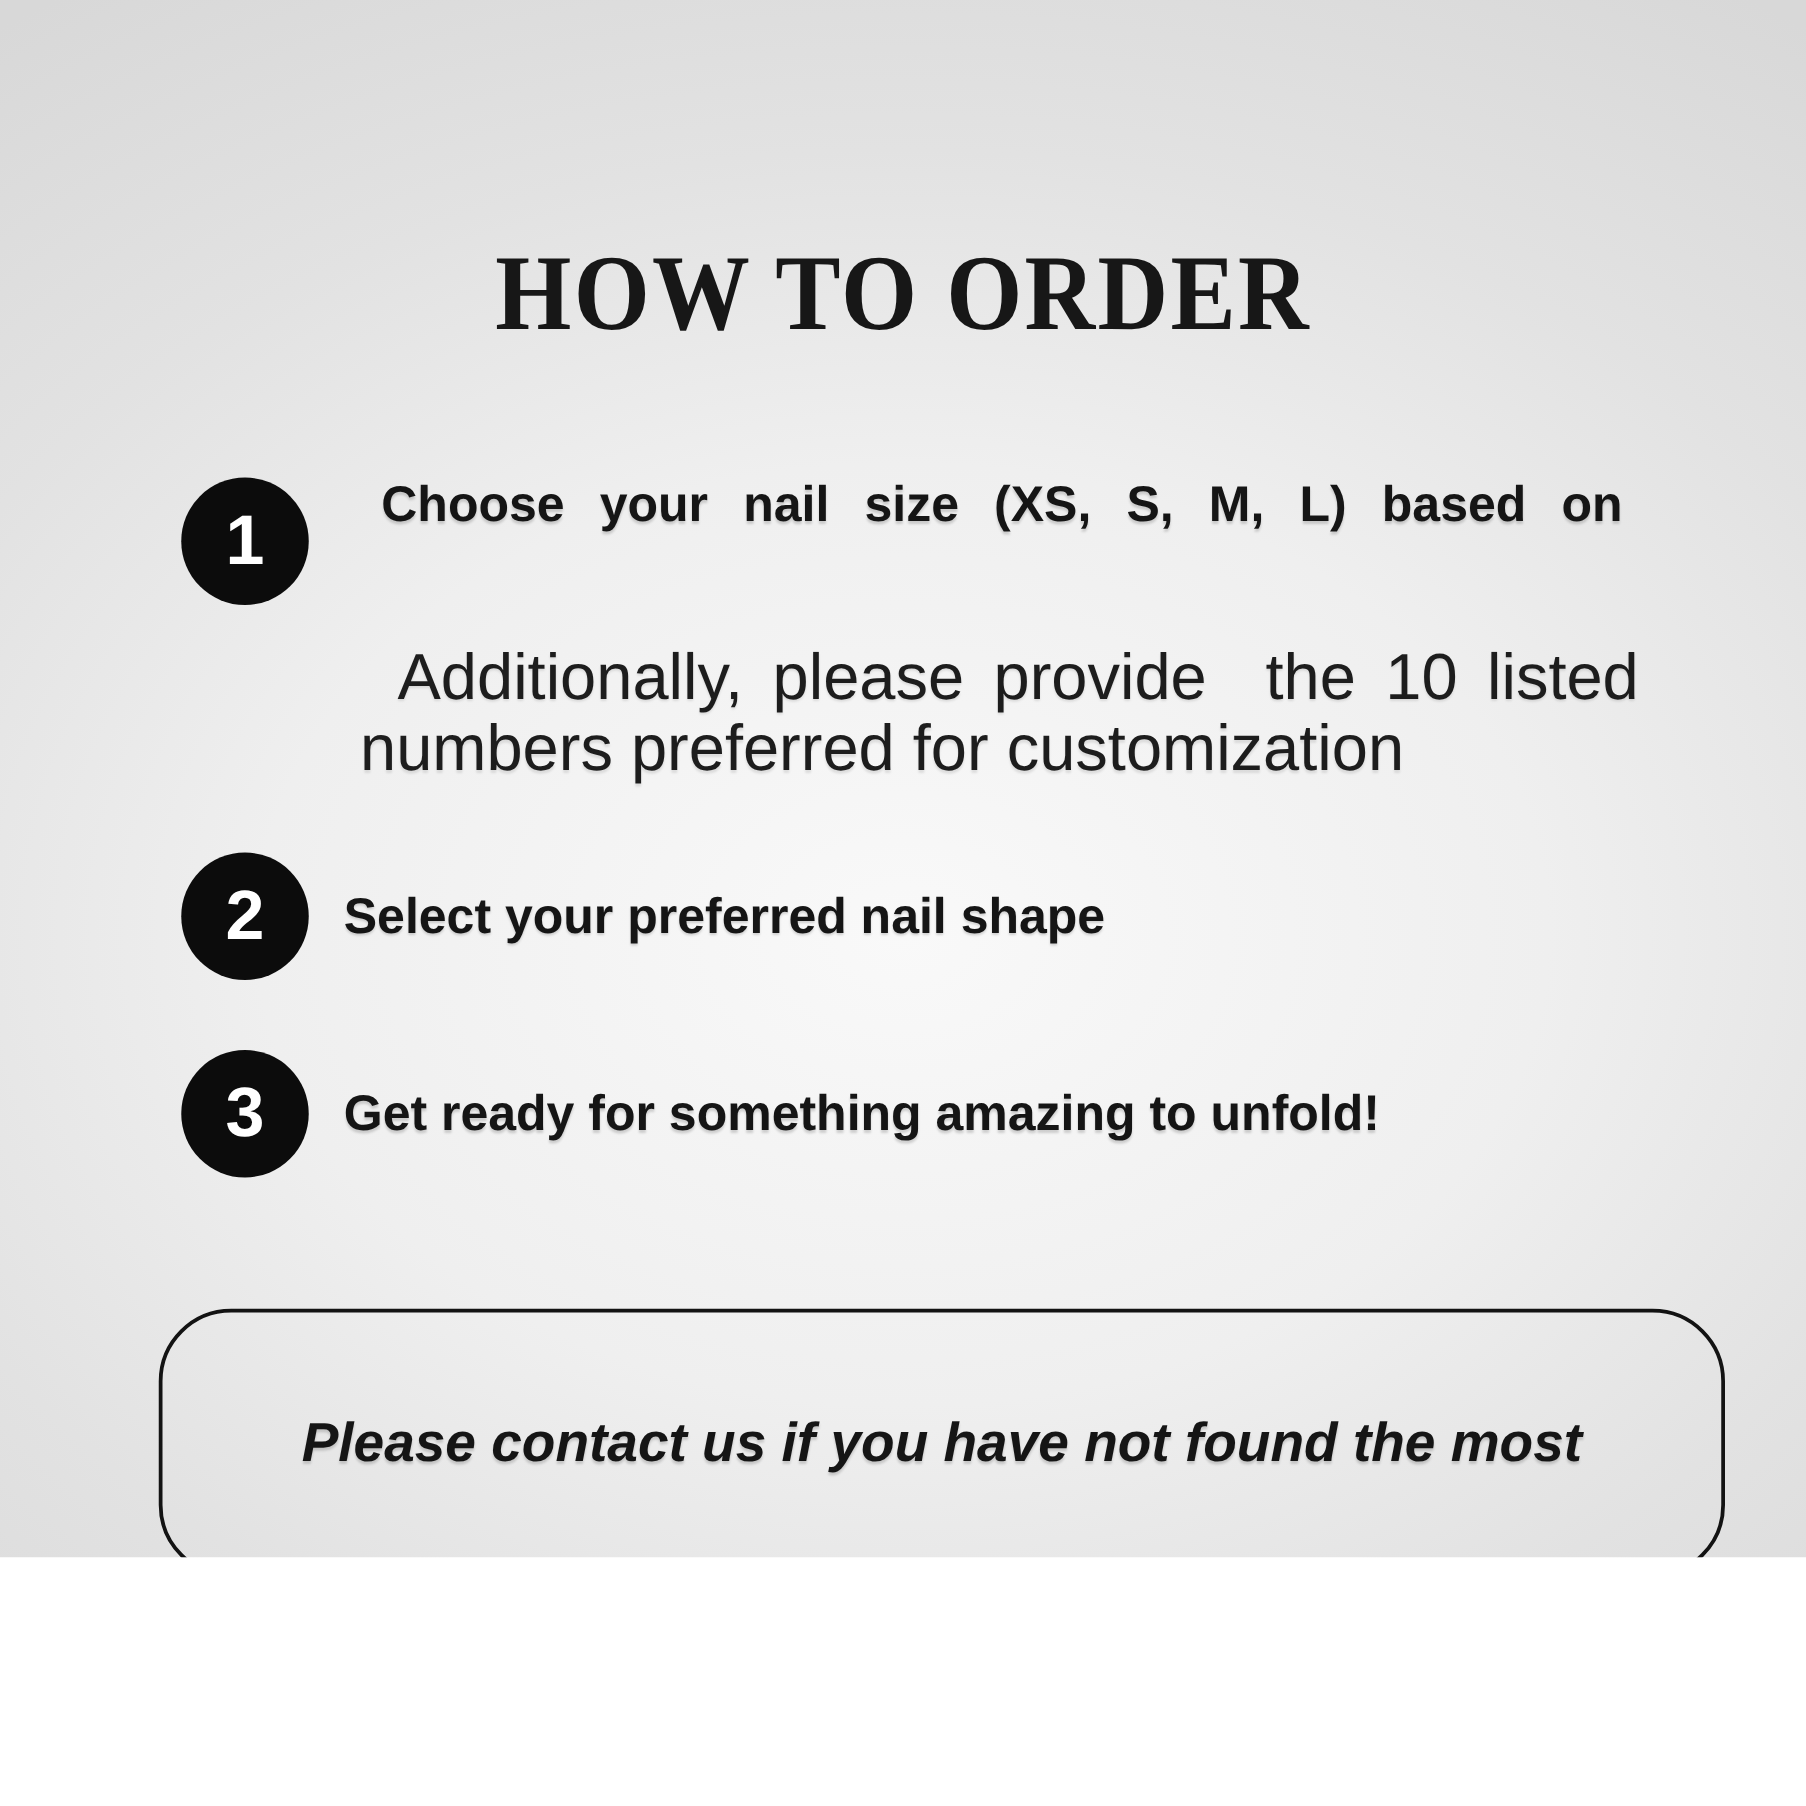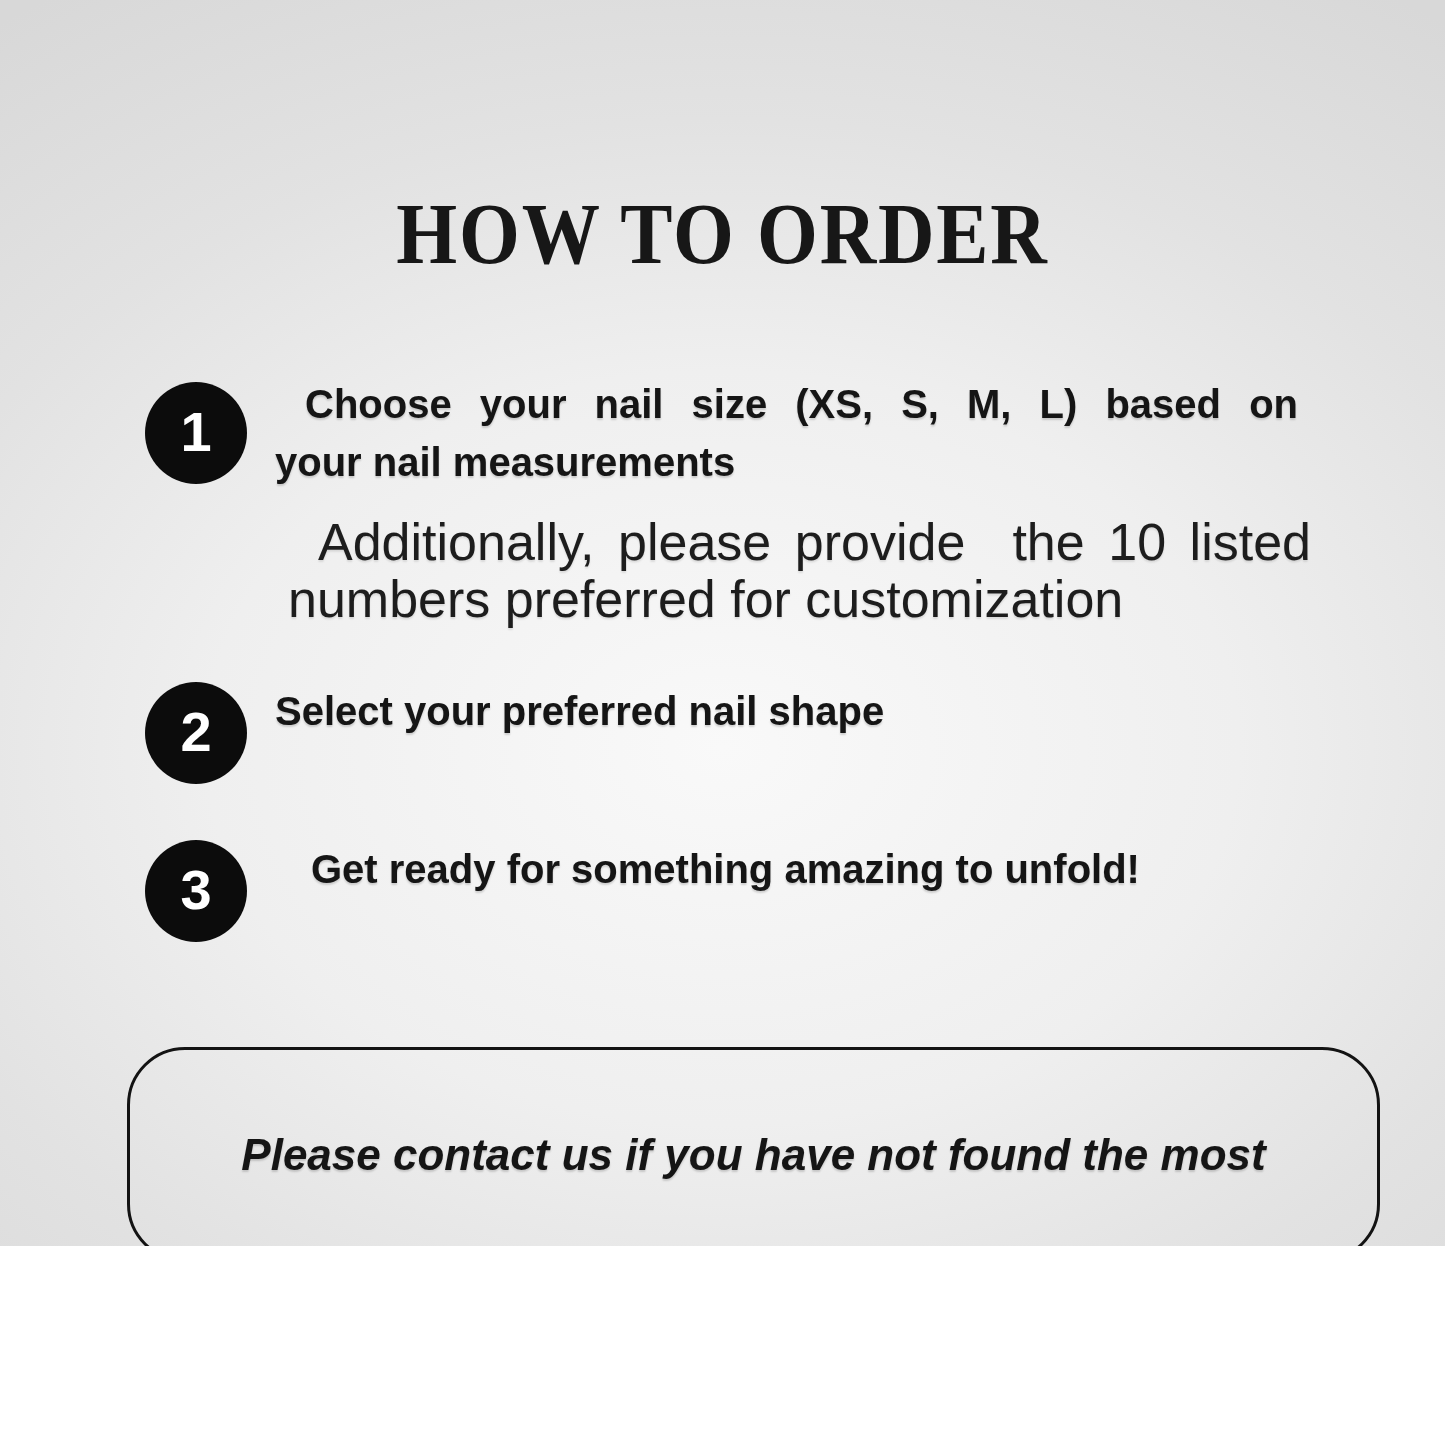--- a/index.html
+++ b/index.html
@@ -37,23 +37,23 @@
   .badge-2{top:682px;}
   .badge-3{top:840px;}
   .step-heading{
     position:absolute;left:275px;width:1023px;
     font-weight:700;font-size:40px;line-height:58px;
     color:#151515;
     text-shadow:0 2px 2px rgba(0,0,0,0.16);
   }
   .heading-1{top:375px;}
   .justify{text-align:justify;text-align-last:justify;margin-left:30px;}
-  .single-line{height:102px;display:flex;width:1100px;}
+  .single-line{height:102px;display:flex;align-items:center;width:1100px;}
   .heading-2{top:682px;}
-  .heading-3{top:840px;margin-left:36px;}
+  .heading-3{top:840px;}
   .step-note{
     position:absolute;left:288px;top:514px;width:1023px;
     font-weight:400;
     font-size:52px;line-height:57px;
     color:#1d1d1d;
     text-shadow:0 2px 2px rgba(0,0,0,0.10);
   }
   .contact-box{
     position:absolute;left:97px;top:1047px;
     width:1253px;height:215px;
@@ -78,21 +78,20 @@
 
   <div class="title">
     <span class="title-inner">HOW TO ORDER</span>
   </div>
 
   <div class="badge badge-1">
     <span class="badge-num">1</span>
   </div>
   <div class="step-heading heading-1">
     <div class="justify">Choose your nail size (XS, S, M, L) based on</div>
-    <div>your nail measurements</div>
   </div>
   <div class="step-note">
     <div class="justify">Additionally, please provide &nbsp;the 10 listed</div>
     <div>numbers preferred for customization</div>
   </div>
 
   <div class="badge badge-2">
     <span class="badge-num">2</span>
   </div>
   <div class="step-heading heading-2 single-line">

